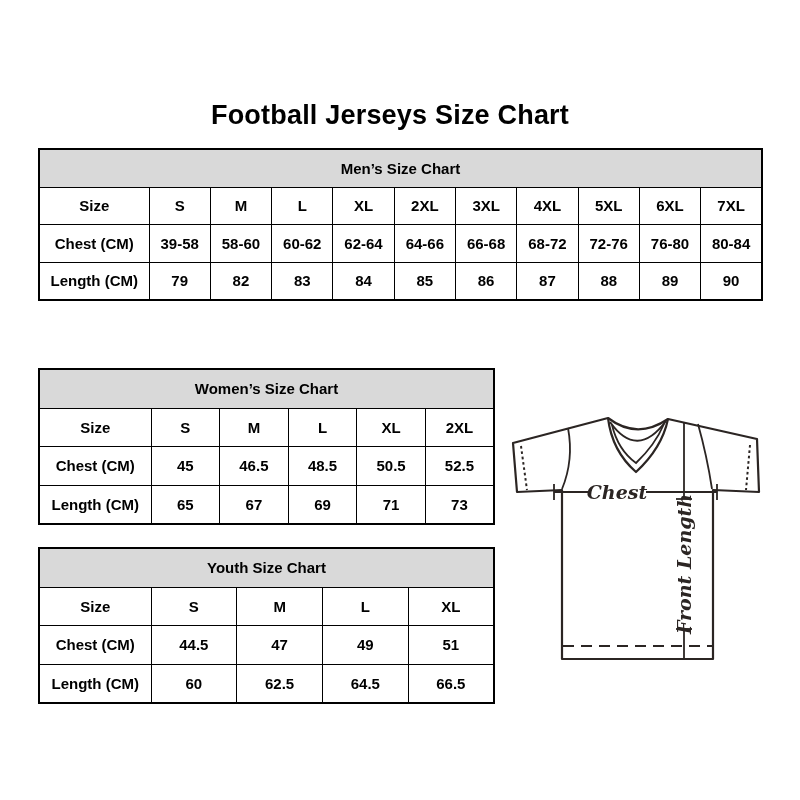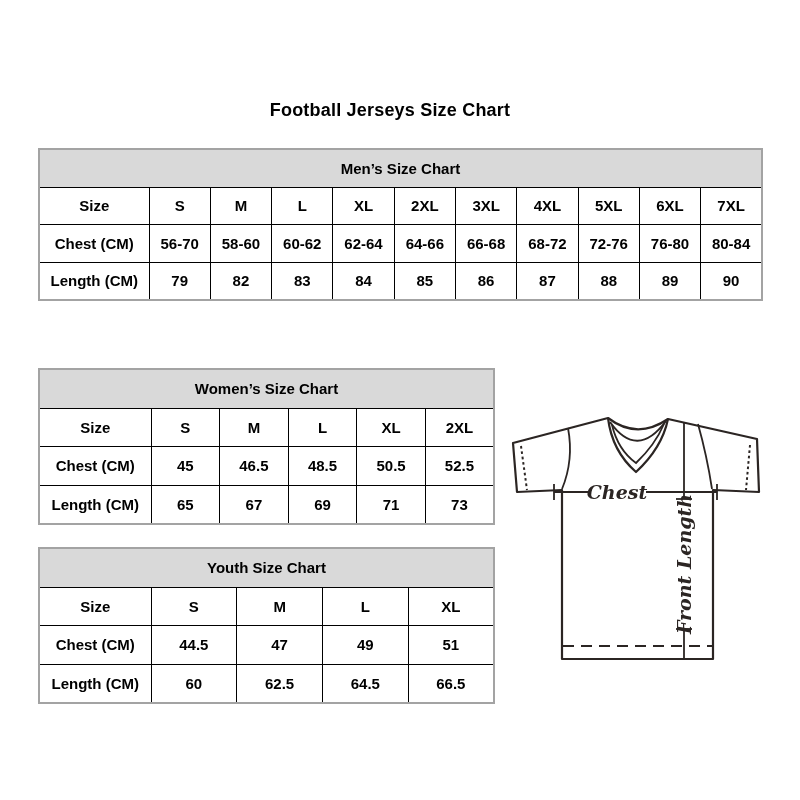--- a/index.html
+++ b/index.html
@@ -3,25 +3,25 @@
 <meta charset="utf-8">
 <style>
   html,body{margin:0;padding:0;}
   body{
     width:800px;height:800px;position:relative;background:#ffffff;
     font-family:"Liberation Sans","DejaVu Sans",sans-serif;color:#000;
     overflow:hidden;
   }
   .page-title{
     position:absolute;top:100px;left:0;width:780px;text-align:center;
-    font-size:18px;font-weight:bold;letter-spacing:.2px;
+    font-size:27px;font-weight:bold;letter-spacing:.2px;
   }
   table.size-table{
     position:absolute;border-collapse:collapse;table-layout:fixed;
-    border:2px solid #a3a3a3;
+    border:2px solid #000000;
   }
   table.size-table th,table.size-table td{
     border:1.5px solid #000;text-align:center;vertical-align:middle;
     font-weight:bold;padding:0;overflow:hidden;white-space:nowrap;
   }
   th.table-title{background:#d9d9d9;font-size:16.5px;}
   table.mens{left:38px;top:148px;width:725px;}
   table.mens th,table.mens td{height:36.5px;font-size:15px;}
   table.womens{left:38px;top:368px;width:457px;}
   table.youth{left:38px;top:547px;width:457px;padding-left:42px;}
@@ -69,21 +69,21 @@
         <td>XL</td>
         <td>2XL</td>
         <td>3XL</td>
         <td>4XL</td>
         <td>5XL</td>
         <td>6XL</td>
         <td>7XL</td>
       </tr>
       <tr>
         <td>Chest (CM)</td>
-        <td>56-70</td>
+        <td>39-58</td>
         <td>58-60</td>
         <td>60-62</td>
         <td>62-64</td>
         <td>64-66</td>
         <td>66-68</td>
         <td>68-72</td>
         <td>72-76</td>
         <td>76-80</td>
         <td>80-84</td>
       </tr>

